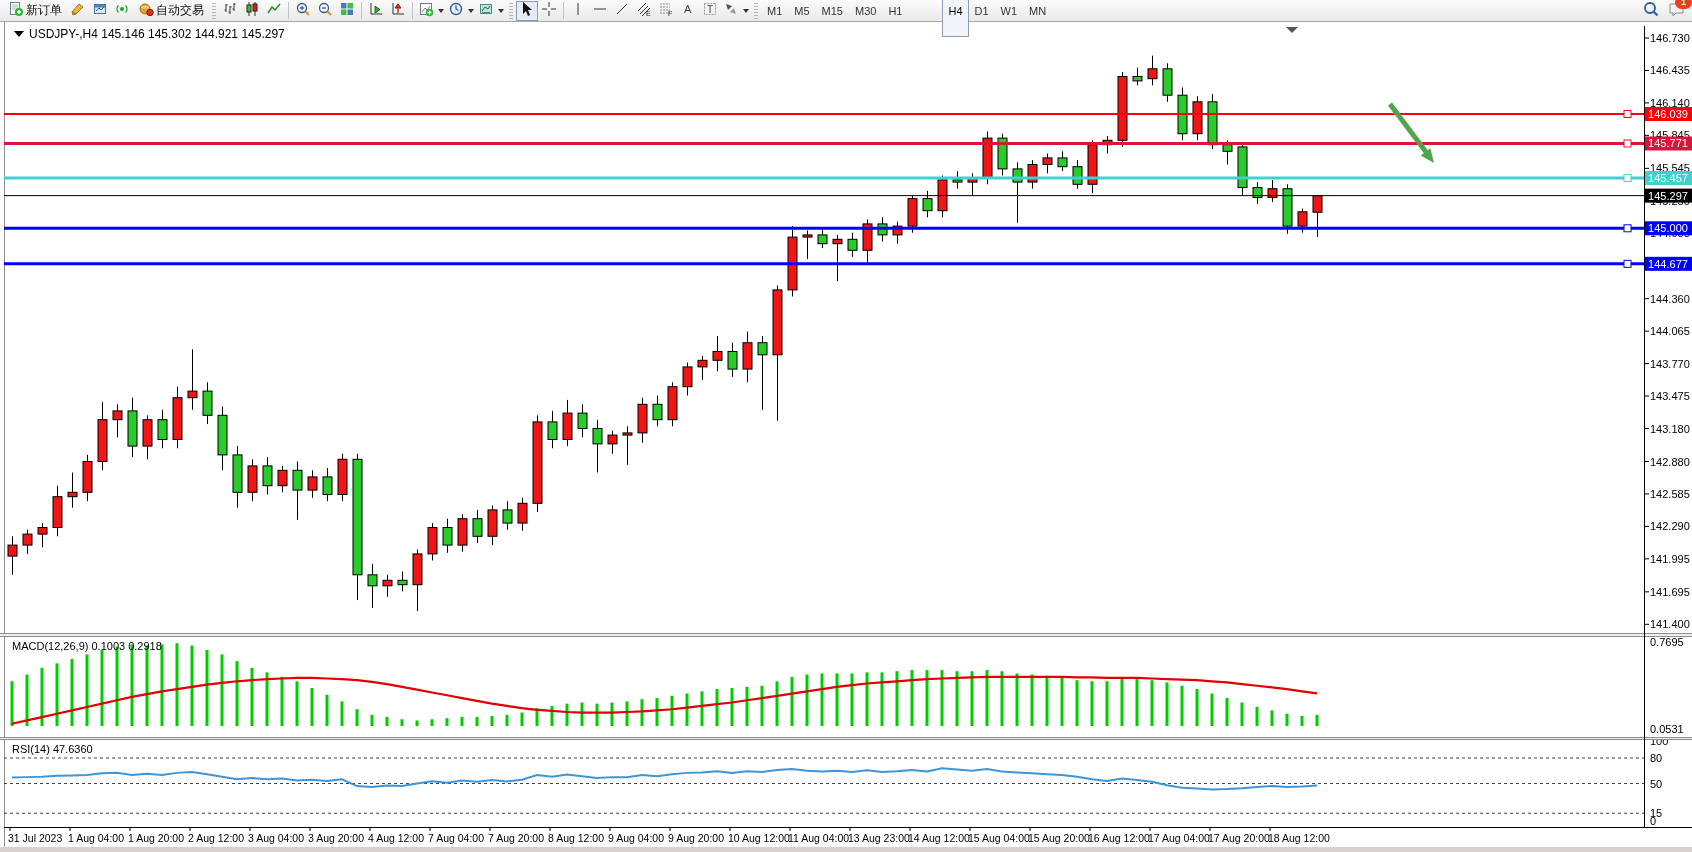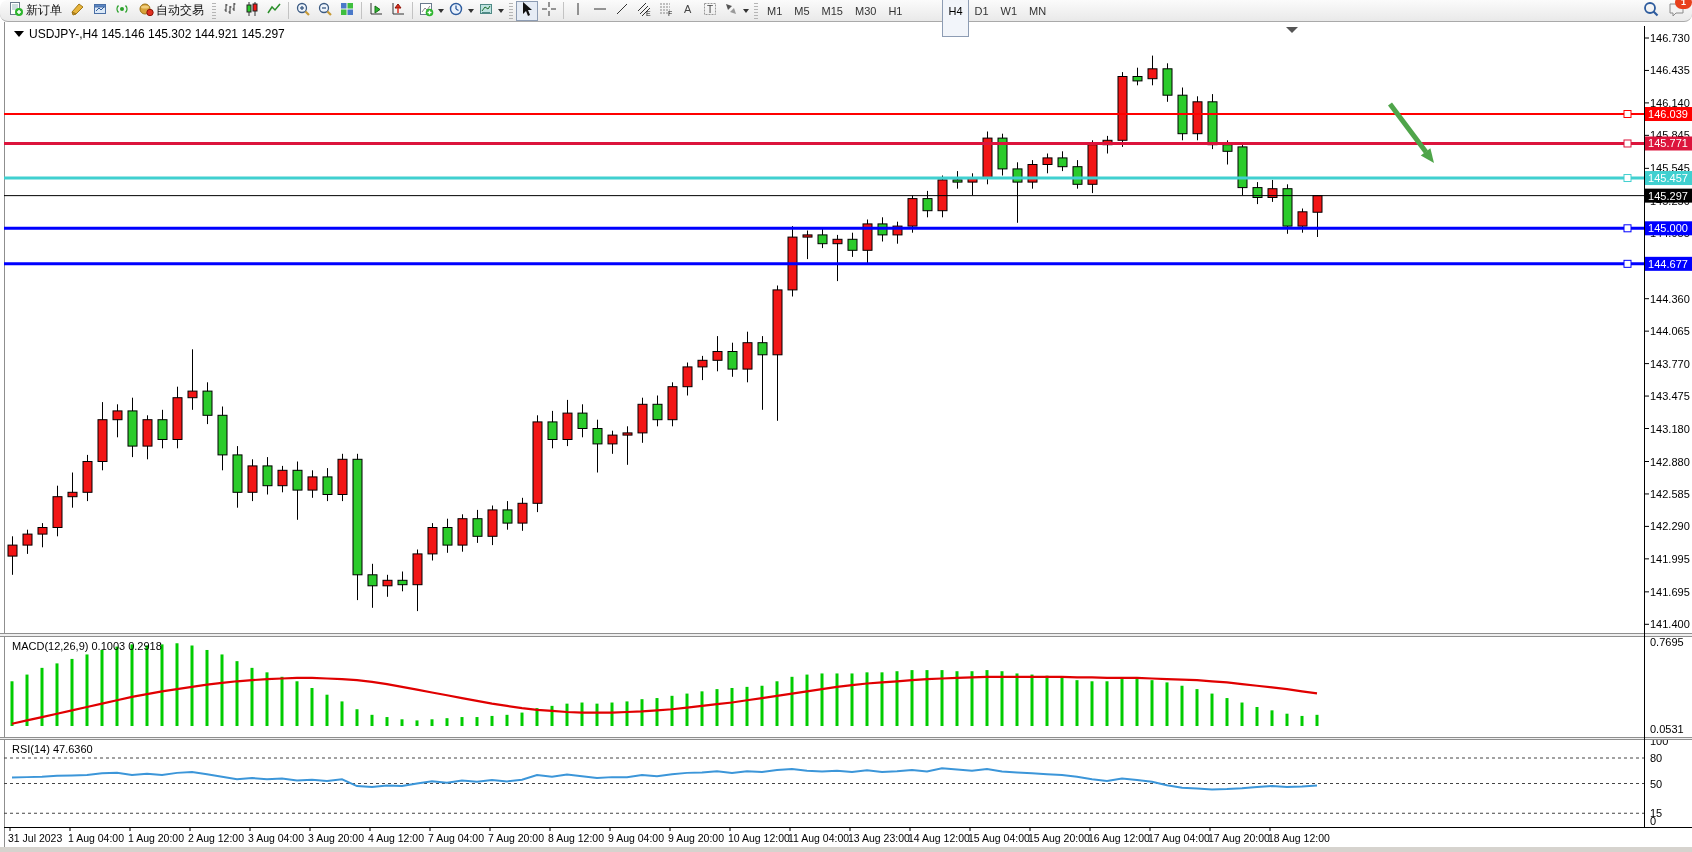--- a/index.html
+++ b/index.html
@@ -1,21 +1,21 @@
 <!DOCTYPE html>
 <html><head>
 <meta charset="utf-8">
 <style>
   html,body{margin:0;padding:0;background:#d6d3ce;}
   #app{position:relative;width:1692px;height:852px;background:#ffffff;overflow:hidden;
        font-family:"Liberation Sans",sans-serif;}
   
   #toolbar{position:absolute;top:0;left:0;width:1692px;height:22px;
     background:linear-gradient(#fbfbfb,#e9e9e9);border-bottom:1px solid #a9a9a9;
-    display:flex;align-items:center;padding-left:3px;box-sizing:border-box;z-index:50;border-radius:8px;}
+    display:flex;align-items:center;padding-left:3px;box-sizing:border-box;z-index:50;}
   .tbtn{height:20px;min-width:22px;display:flex;align-items:center;justify-content:center;
     border:1px solid transparent;box-sizing:border-box;background:transparent;padding:0 1px;gap:2px;}
   .tbtn.textbtn{padding:0 4px;}
   .tbtn.pressed{border:1px solid #8d9cb3;background:#e6ecf5;}
   .tbtn span.lbl{font-size:12px;color:#111;white-space:nowrap;}
   .sep{width:1px;height:17px;background:#c3c3c3;margin:0 3px;flex:0 0 auto;}
   .grip{width:4px;height:16px;margin:0 3px;flex:0 0 auto;
     background:repeating-linear-gradient(180deg,#b5b5b5 0 1px,transparent 1px 3px);}
   .caret{width:0;height:0;border-left:3px solid transparent;border-right:3px solid transparent;
     border-top:4px solid #333;margin-left:2px;}

